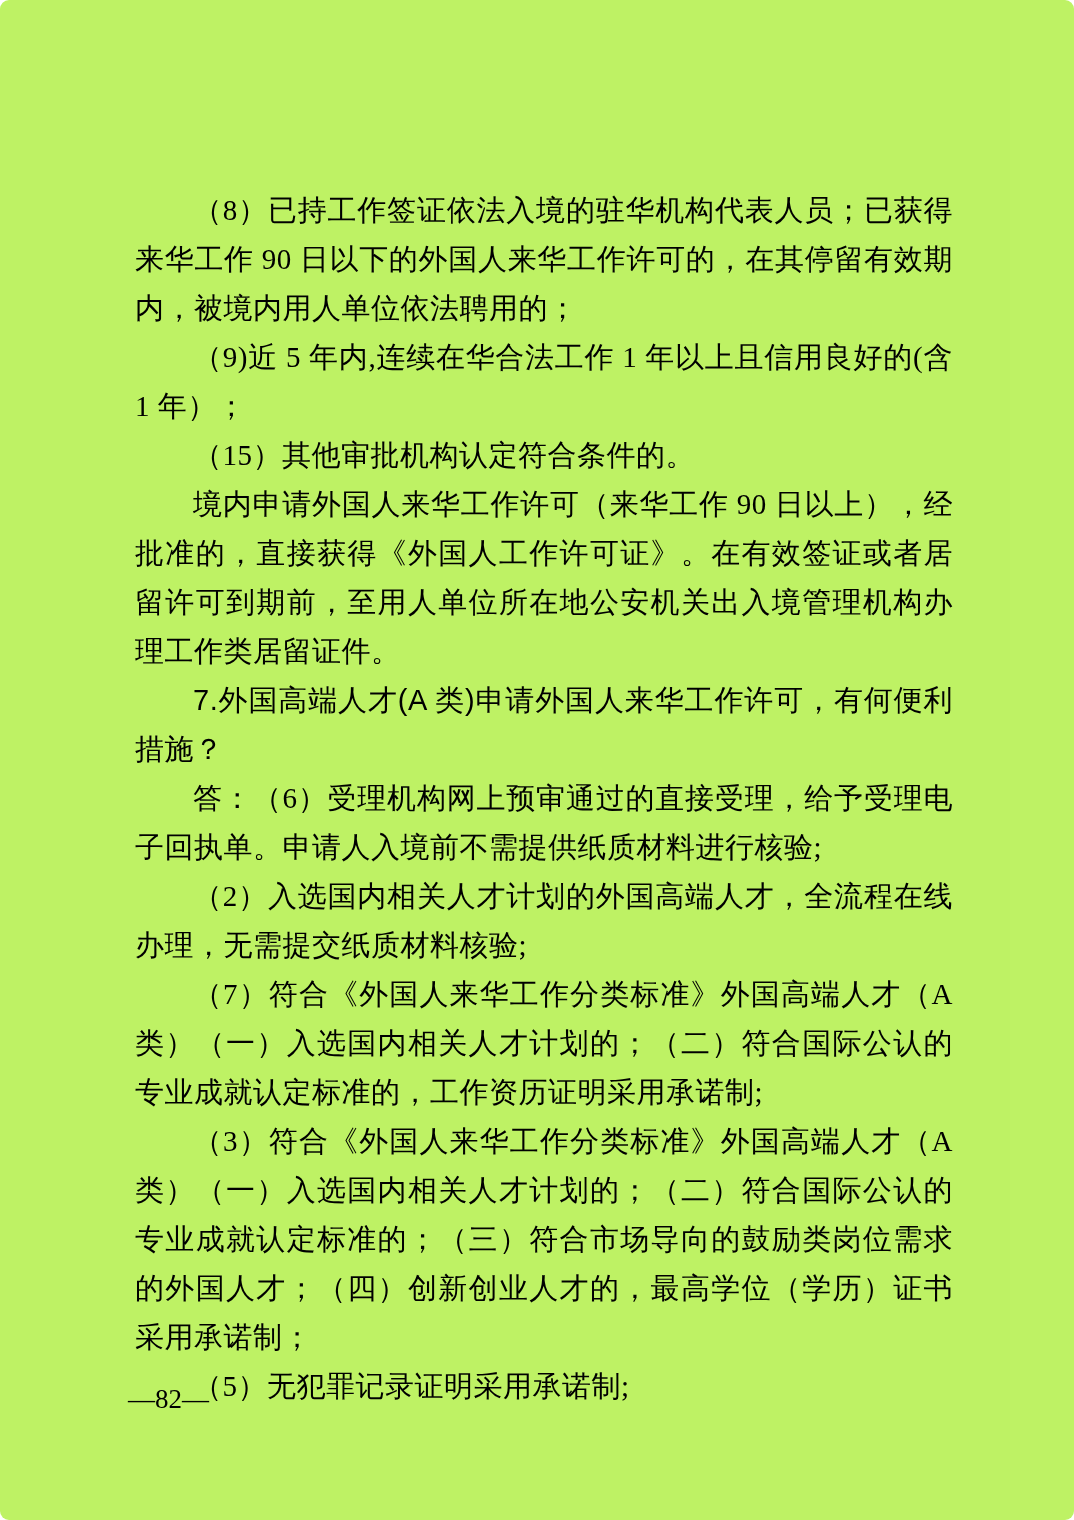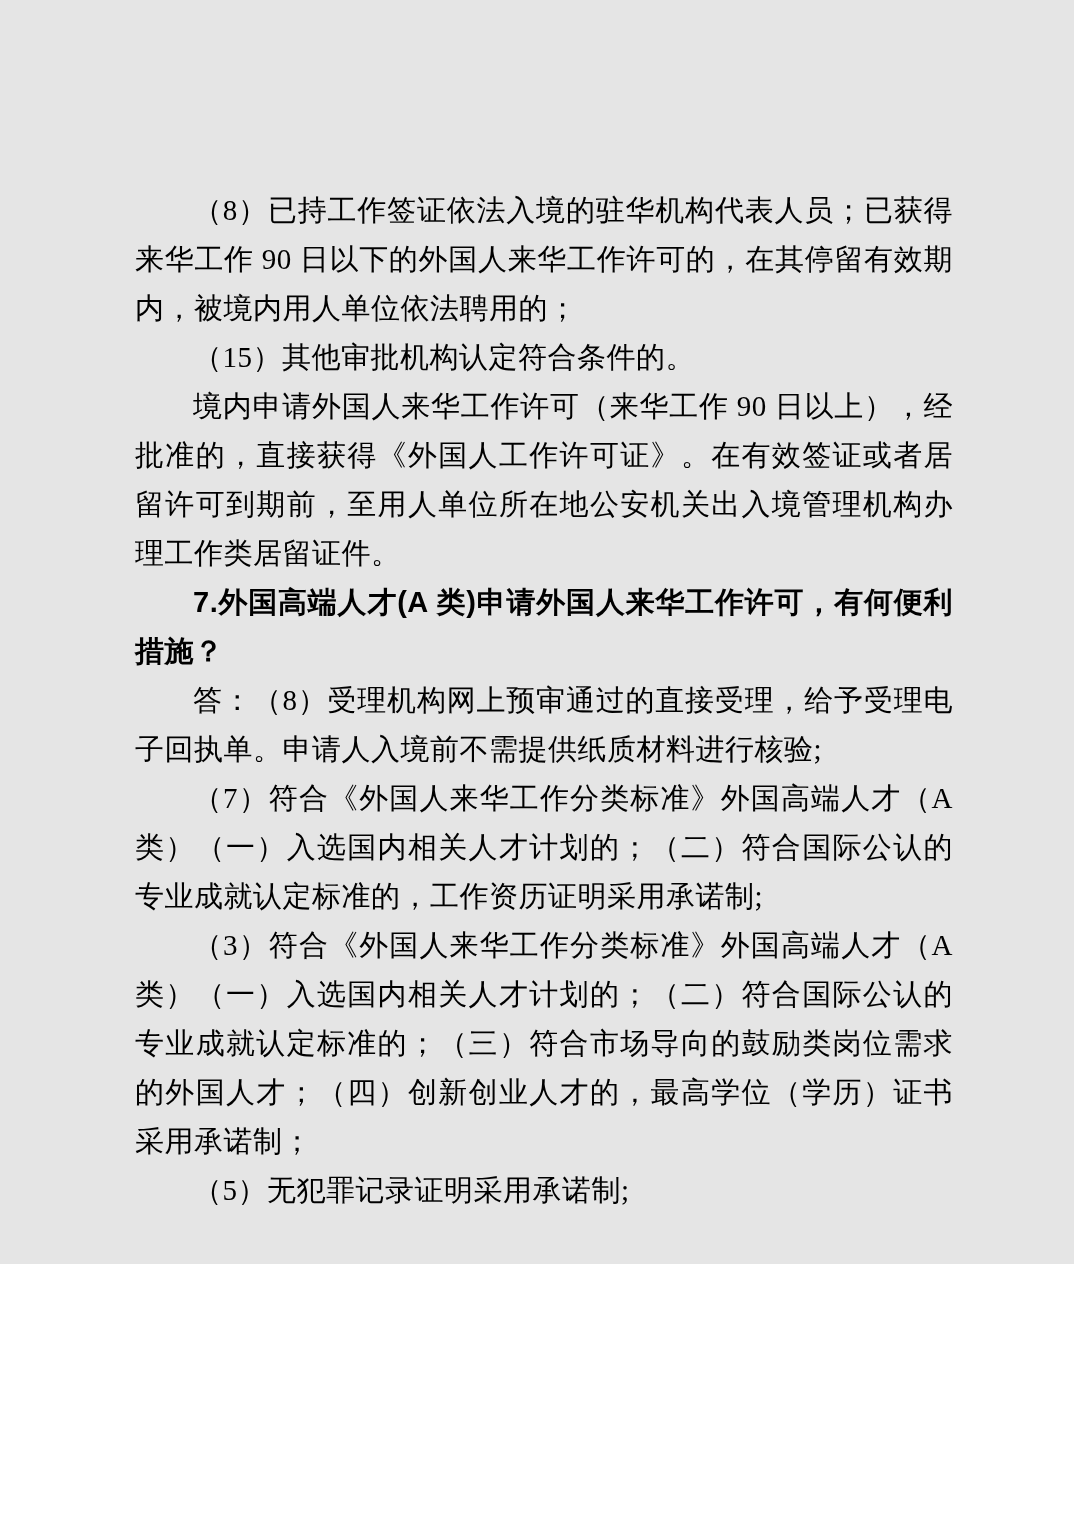--- a/index.html
+++ b/index.html
@@ -3,66 +3,69 @@
 <meta charset="utf-8">
 <style>
   html, body {
     margin: 0;
     padding: 0;
     background: #ffffff;
   }
   .page {
     position: relative;
     width: 1074px;
-    height: 1264px;
-    background: #e5e5e5;
+    height: 1520px;
+    background: #bef264;
     overflow: hidden;
     font-family: "Liberation Serif", serif;
     color: #000000;
+    border-radius: 9px;
   }
   .content {
     position: absolute;
     left: 135px;
     top: 186px;
     width: 818px;
   }
   .para {
     margin: 0;
     font-size: 29px;
     line-height: 49px;
     text-indent: 2em;
     text-align: justify;
     letter-spacing: 0.5px;
     font-family: "Liberation Serif", serif;
   }
   .para.heading {
     font-family: "Liberation Sans", sans-serif;
-    font-weight: bold;
+    font-weight: normal;
     letter-spacing: 0.5px;
   }
   .page-number {
     position: absolute;
     left: 128px;
     top: 1382px;
     font-size: 27px;
     line-height: 34px;
     font-family: "Liberation Serif", serif;
     color: #000000;
     letter-spacing: 0px;
     text-align: right;
   }
 </style>
 </head>
 <body>
 
 <div class="page">
   <div class="content">
     <p class="para">（8）已持工作签证依法入境的驻华机构代表人员；已获得来华工作 90 日以下的外国人来华工作许可的，在其停留有效期内，被境内用人单位依法聘用的；</p>
+    <p class="para">（9)近 5 年内,连续在华合法工作 1 年以上且信用良好的(含 1 年）；</p>
     <p class="para">（15）其他审批机构认定符合条件的。</p>
     <p class="para">境内申请外国人来华工作许可（来华工作 90 日以上），经批准的，直接获得《外国人工作许可证》。在有效签证或者居留许可到期前，至用人单位所在地公安机关出入境管理机构办理工作类居留证件。</p>
     <p class="para heading">7.外国高端人才(A 类)申请外国人来华工作许可，有何便利措施？</p>
-    <p class="para">答：（8）受理机构网上预审通过的直接受理，给予受理电子回执单。申请人入境前不需提供纸质材料进行核验;</p>
+    <p class="para">答：（6）受理机构网上预审通过的直接受理，给予受理电子回执单。申请人入境前不需提供纸质材料进行核验;</p>
+    <p class="para">（2）入选国内相关人才计划的外国高端人才，全流程在线办理，无需提交纸质材料核验;</p>
     <p class="para">（7）符合《外国人来华工作分类标准》外国高端人才（A 类）（一）入选国内相关人才计划的；（二）符合国际公认的专业成就认定标准的，工作资历证明采用承诺制;</p>
     <p class="para">（3）符合《外国人来华工作分类标准》外国高端人才（A 类）（一）入选国内相关人才计划的；（二）符合国际公认的专业成就认定标准的；（三）符合市场导向的鼓励类岗位需求的外国人才；（四）创新创业人才的，最高学位（学历）证书采用承诺制；</p>
     <p class="para">（5）无犯罪记录证明采用承诺制;</p>
   </div>
   <div class="page-number">—82—</div>
 </div>
 
 </body></html>

